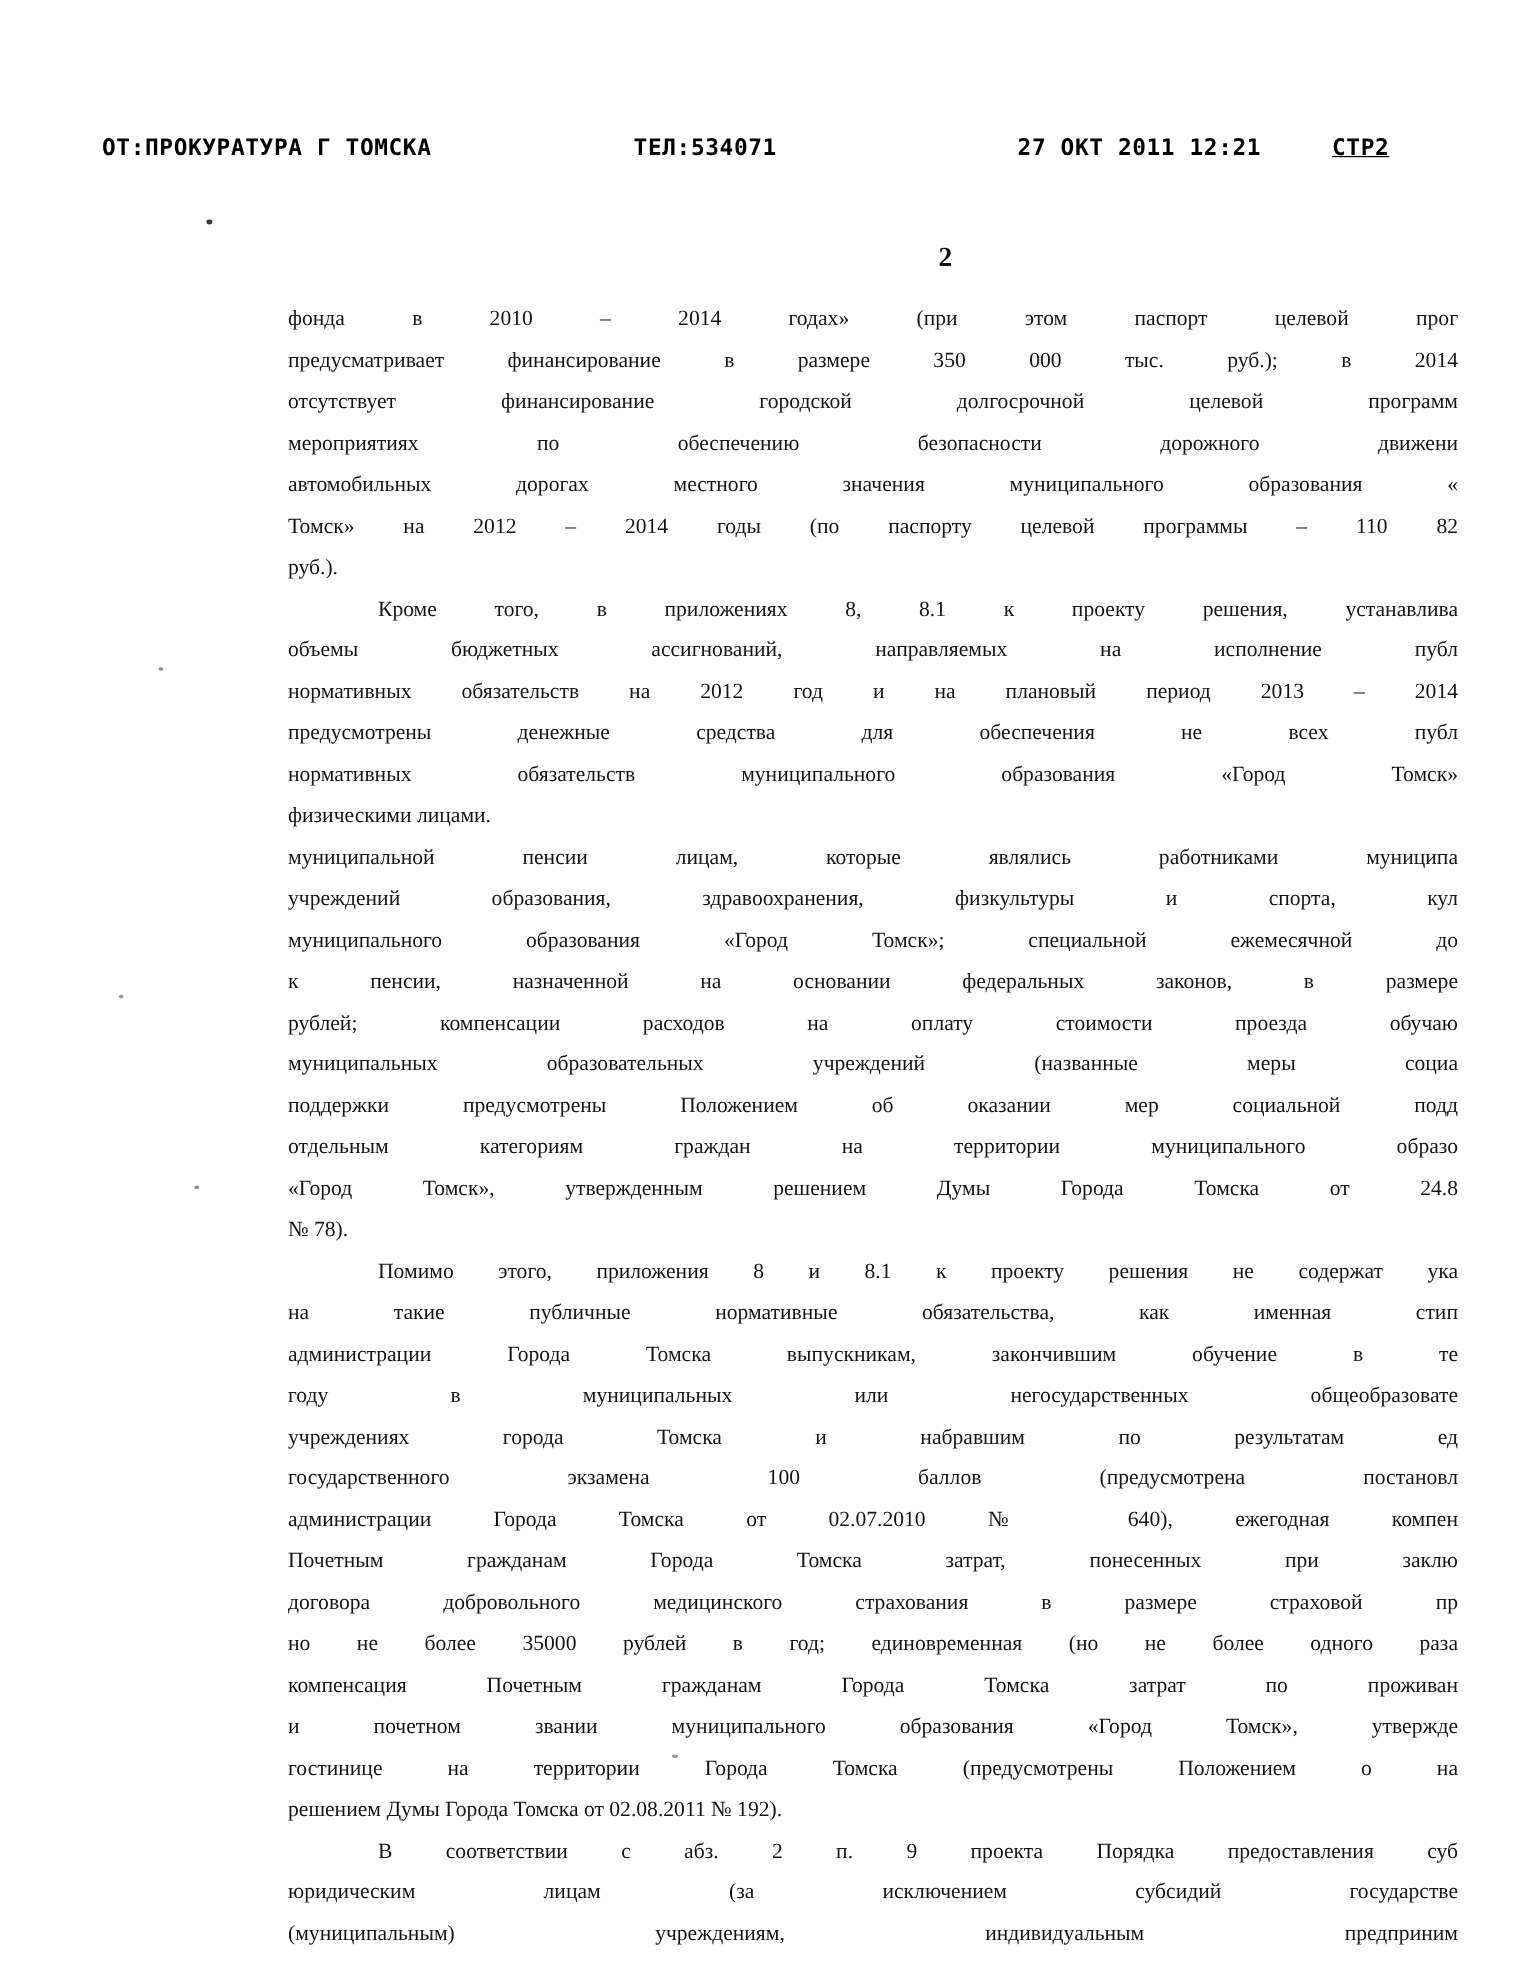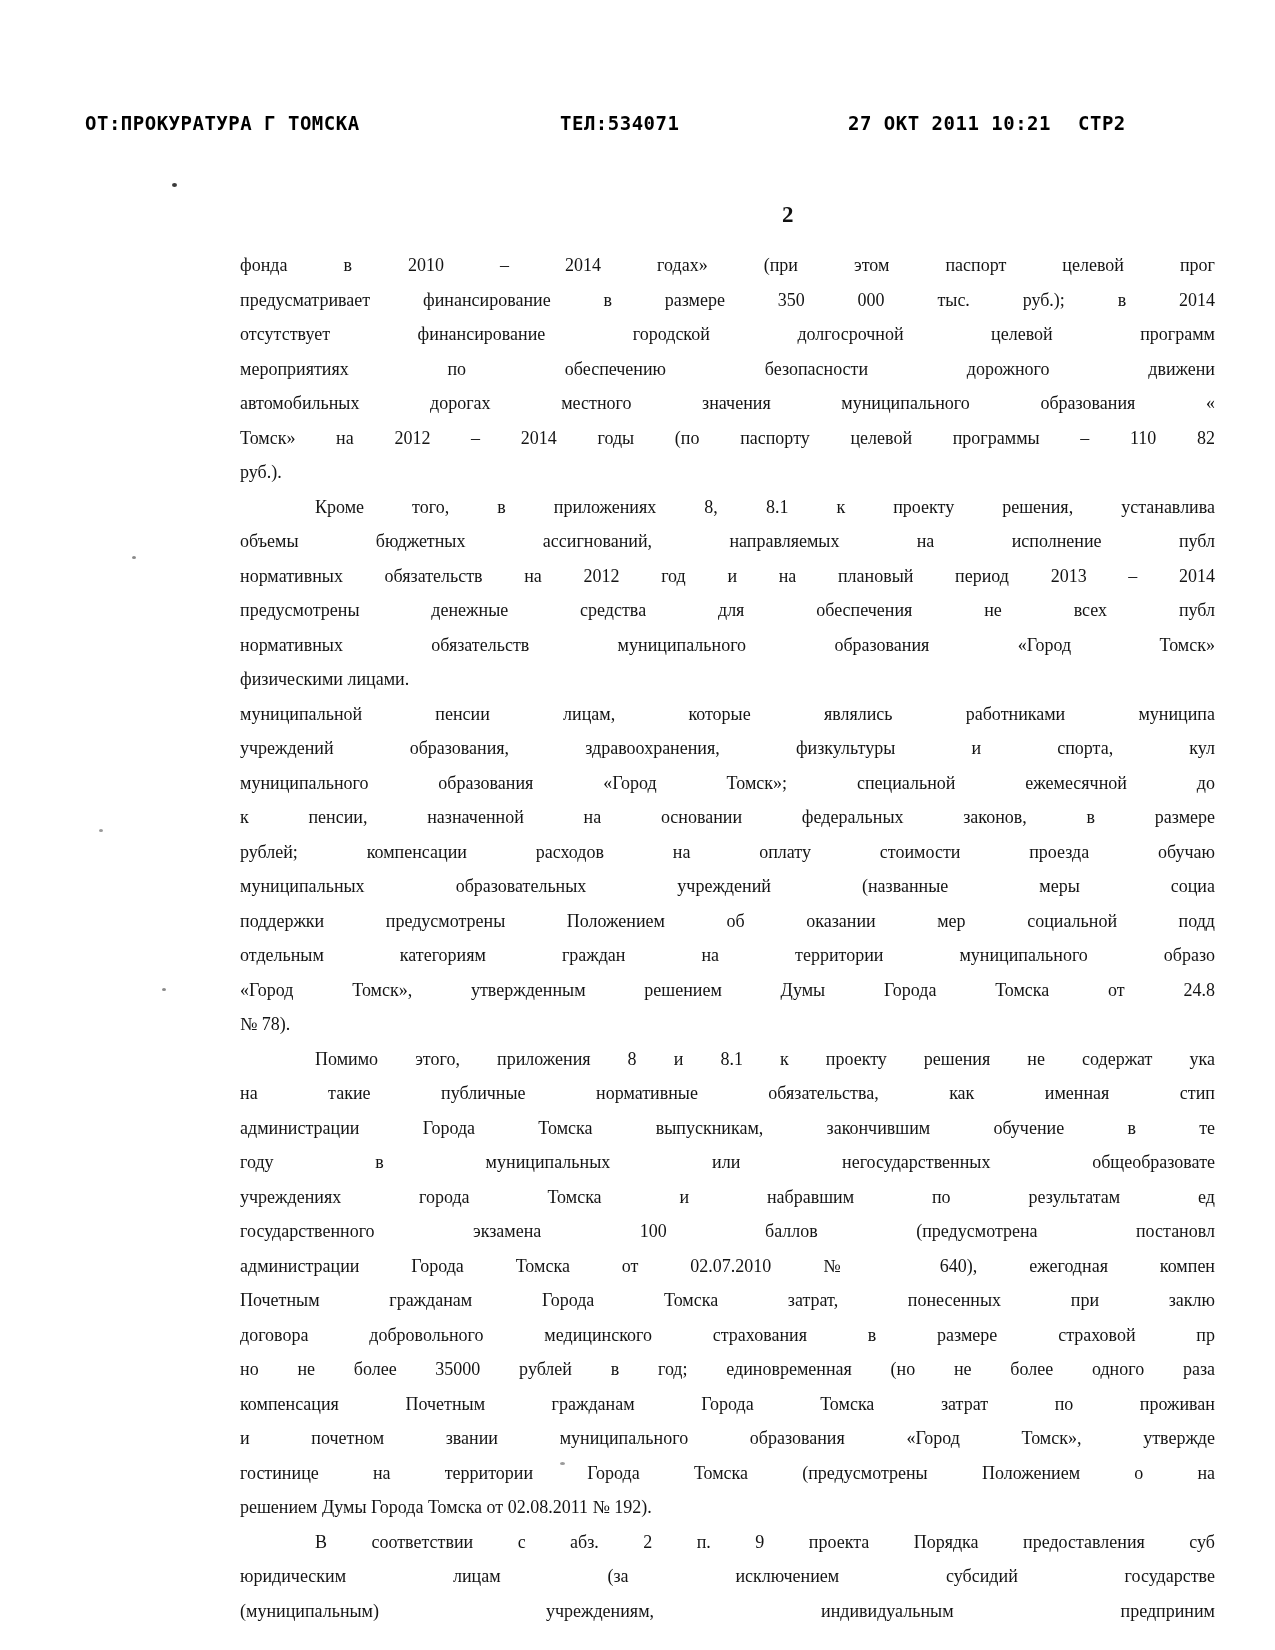--- a/index.html
+++ b/index.html
@@ -11,23 +11,23 @@
     font-family: "Liberation Serif", "DejaVu Serif", serif;
   }
   
   .fax-header {
     position: absolute; top: 112px; left: 0; width: 1178px; height: 30px;
     font-family: "DejaVu Sans Mono", monospace;
     font-weight: bold; font-size: 19px; color: #000;
   }
   .fax-header span { position: absolute; white-space: nowrap; letter-spacing: 0.5px; }
   .fh-from { left: 85px; }
-  .fh-tel  { left: 560px; }
+  .fh-tel  { left: 528px; }
   .fh-date { left: 848px; }
-  .fh-page { left: 1078px; }
+  .fh-page { left: 1110px; text-decoration: underline; }
 
   
   .page-number {
     position: absolute; top: 202px; left: 782px;
     font-size: 23px; font-weight: bold; color: #111;
   }
 
   
   .textblock {
     position: absolute; left: 240px; top: 248px; width: 975px;
@@ -54,21 +54,21 @@
   .s3 { left: 99px;  top: 829px; width: 4px; height: 3px; background:#9a9a9a; }
   .s4 { left: 162px; top: 988px; width: 4px; height: 3px; background:#8a8a8a; }
   .s5 { left: 560px; top: 1462px; width: 5px; height: 3px; background:#9a9a9a; }
 </style>
 </head>
 <body>
 
 <div class="fax-header">
   <span class="fh-from">ОТ:ПРОКУРАТУРА Г ТОМСКА</span>
   <span class="fh-tel">ТЕЛ:534071</span>
-  <span class="fh-date">27 ОКТ  2011 10:21</span>
+  <span class="fh-date">27 ОКТ  2011 12:21</span>
   <span class="fh-page">СТР2</span>
 </div>
 
 <div class="page-number">2</div>
 
 <div class="textblock" id="textblock">
     <div>
       <div class="line just">фонда в 2010 – 2014 годах» (при этом паспорт целевой прог</div>
       <div class="line just">предусматривает финансирование в размере 350 000 тыс. руб.); в 2014</div>
       <div class="line just">отсутствует финансирование городской долгосрочной целевой программ</div>

